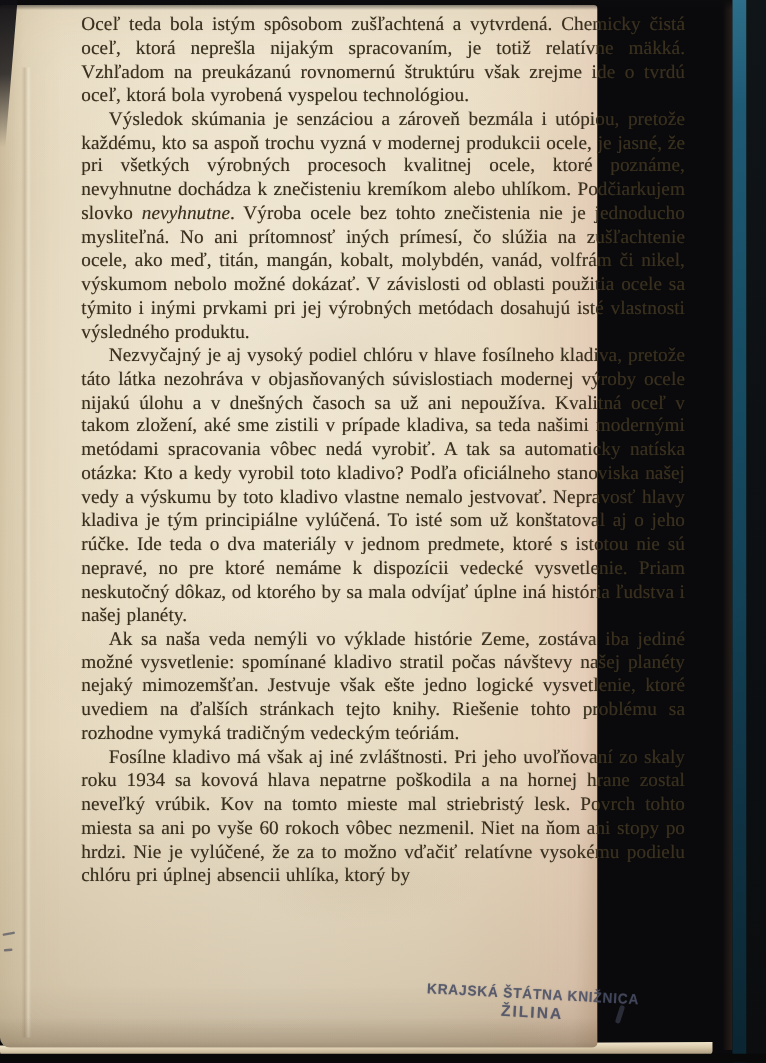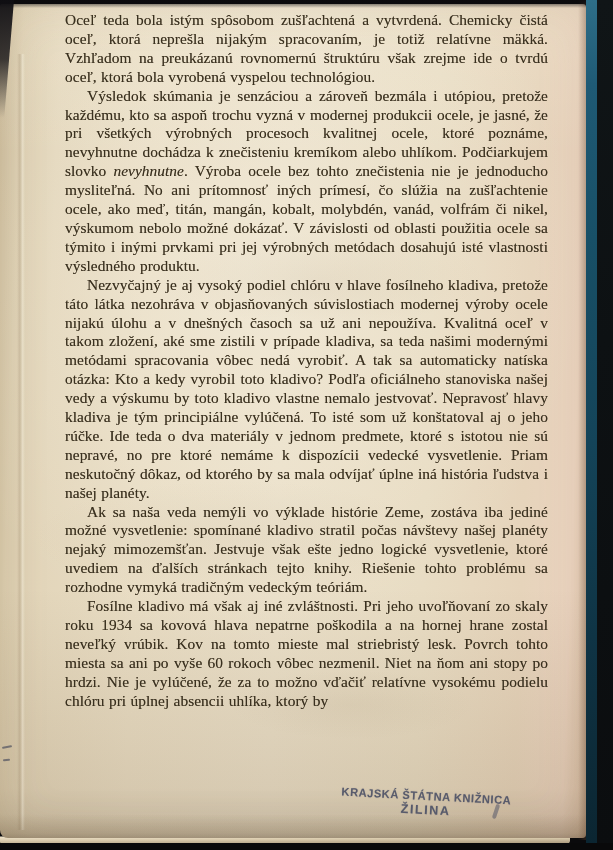--- a/index.html
+++ b/index.html
@@ -15,21 +15,21 @@
   
   .under-pages {
     position:absolute; left:0; bottom:5px; width:570px; height:10px;
     background:linear-gradient(180deg,#f0e4cb 0%,#d8c9ab 45%,#a8987c 100%);
     transform:rotate(-0.3deg);
     border-radius:0 0 3px 5px;
   }
 
   
   .page-main {
-    position:absolute; left:0; top:4px; width:586px; height:834px;
+    position:absolute; left:0; top:4px; width:478px; height:834px;
     background:
       radial-gradient(90% 70% at 42% 32%, rgba(255,252,242,0.30), rgba(255,252,242,0) 65%),
       linear-gradient(180deg, rgba(255,248,232,0.20) 0%, rgba(255,248,232,0) 18%, rgba(0,0,0,0) 70%, rgba(115,92,62,0.15) 94%, rgba(90,70,48,0.26) 100%),
       linear-gradient(92deg, #c9b897 0%, #dbcdaf 4%, #e3d6bb 10%, #e8dcc3 25%, #eadfc8 48%, #e8dcc3 72%, #e6d4bb 88%, #ead3bf 96%, #d9bfa6 100%);
     border-radius:2px 3px 4px 8px;
     box-shadow: inset 0 0 50px rgba(150,125,90,0.16);
   }
 
   .texture {
     position:absolute; inset:0; pointer-events:none;

